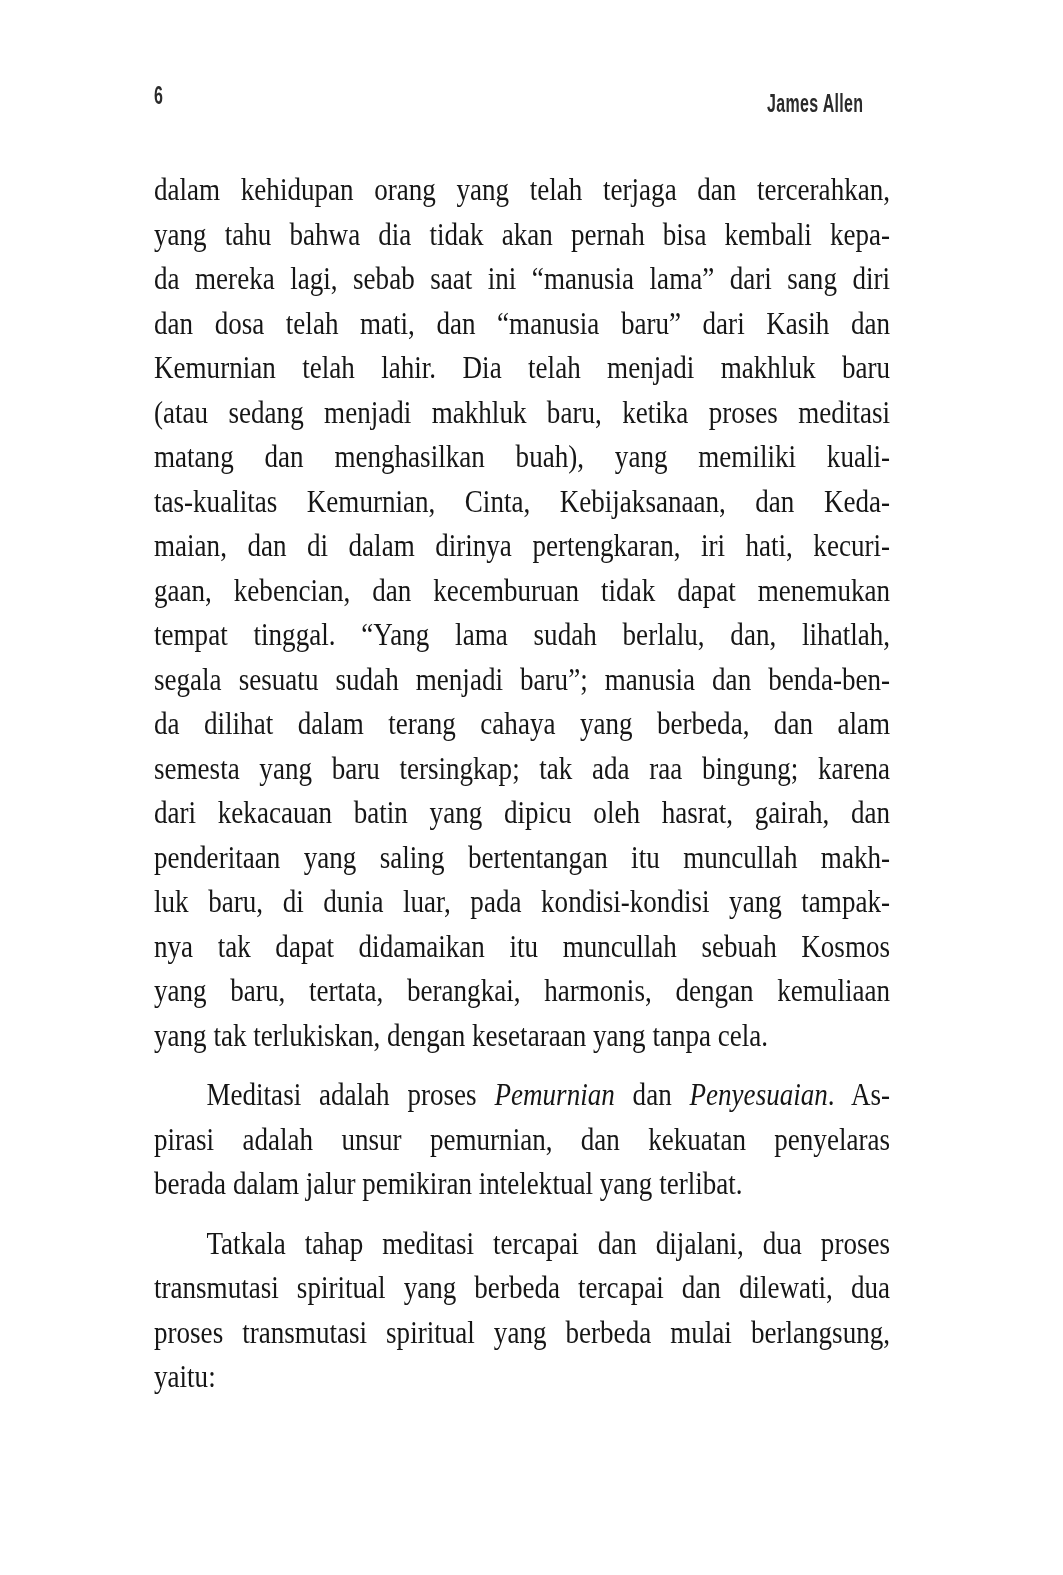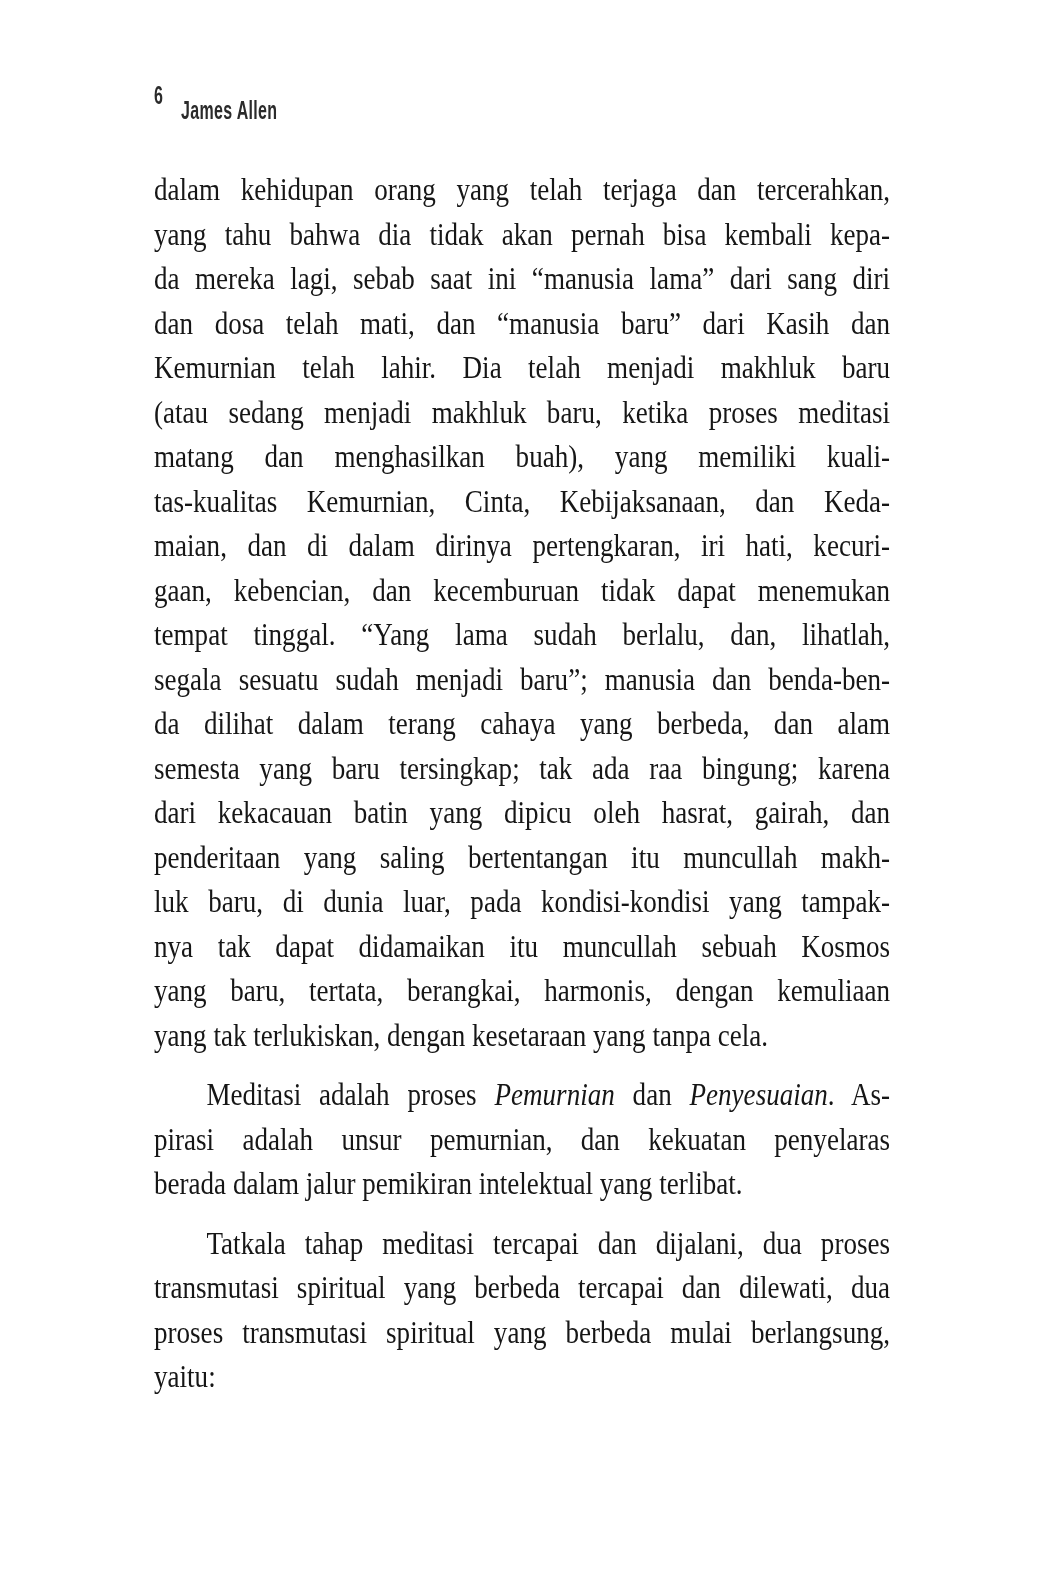--- a/index.html
+++ b/index.html
@@ -36,22 +36,22 @@
   .page-number {
     position: absolute;
     left: 0;
     top: 0;
   }
   .page-number .condensed { transform-origin: left center; }
   .running-header {
     position: absolute;
     left: 0;
     right: 0;
-    top: 15px;
-    text-align: left;
+    top: 8px;
+    text-align: right;
   }
   .running-header .condensed { transform-origin: center center; }
 
   
   .page-body {
     position: absolute;
     left: 154px;
     top: 167px;
     width: 870px;
     transform: scaleX(0.846);

